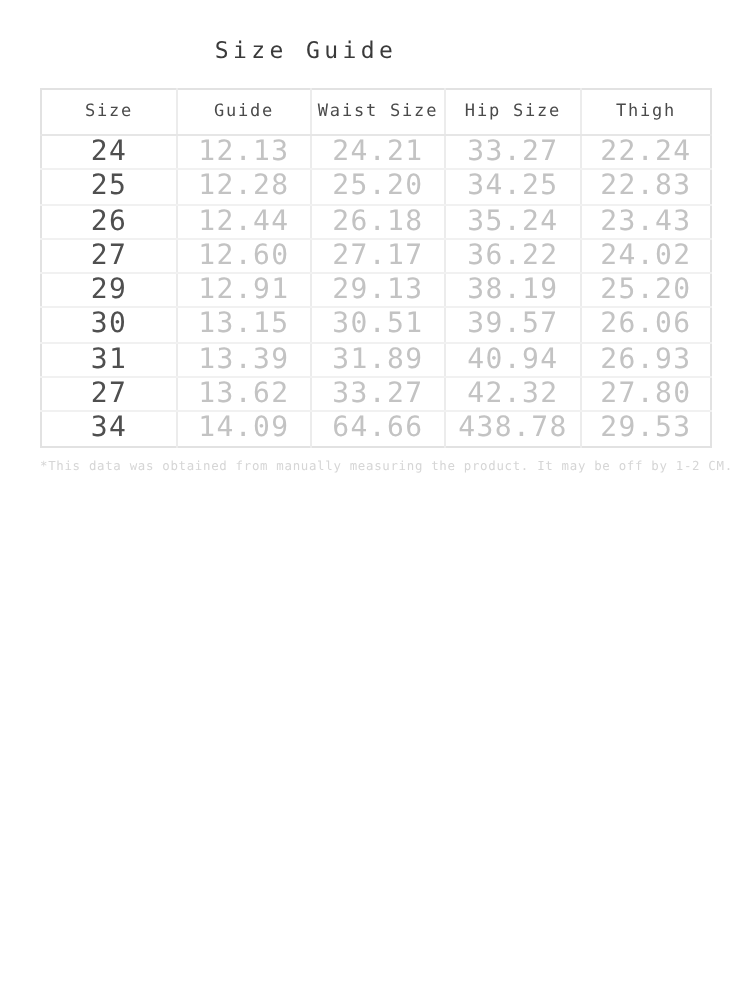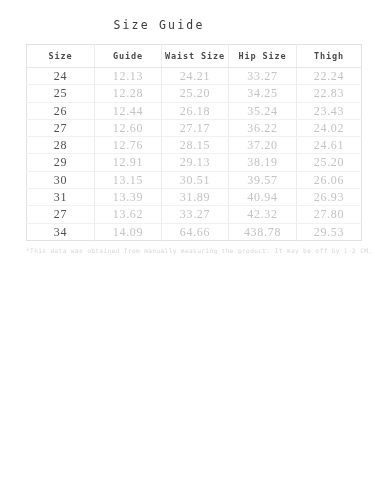--- a/index.html
+++ b/index.html
@@ -13,21 +13,20 @@
     font-family: "DejaVu Sans Mono", "Liberation Mono", monospace;
     -webkit-font-smoothing: antialiased;
     overflow: hidden;
   }
 
   .page {
     position: relative;
     width: 306px;
     height: 500px;
     background: #ffffff;
-    padding-left: 6px;
   }
 
   .page-title {
     text-align: center;
     font-family: "DejaVu Sans Mono", "Liberation Mono", monospace;
     font-size: 11.5px;
     letter-spacing: 2.2px;
     color: #3a3a3a;
     padding-top: 18px;
     margin: 0 0 12px 0;
@@ -66,29 +65,27 @@
     border-right: none;
   }
 
   table.size-table thead th {
     height: 22px;
     line-height: 22px;
     font-size: 8.5px;
     letter-spacing: 0.9px;
     color: #4a4a4a;
     border-bottom: 1px solid #e6e6e6;
-    font-weight: bold;
   }
 
   table.size-table tbody td {
     height: 16.3px;
     line-height: 16.3px;
-    font-size: 12px;
+    font-size: 14px;
     letter-spacing: 0.7px;
-    font-family: Liberation Serif, serif;
   }
 
   table.size-table tbody tr:last-child td {
     border-bottom: none;
   }
 
   td.size-cell {
     color: #4f4f4f;
   }
 
@@ -155,27 +152,20 @@
             <td class="measure-cell">23.43</td>
           </tr>
           <tr>
             <td class="size-cell">27</td>
             <td class="measure-cell">12.60</td>
             <td class="measure-cell">27.17</td>
             <td class="measure-cell">36.22</td>
             <td class="measure-cell">24.02</td>
           </tr>
           <tr>
-            <td class="size-cell">28</td>
-            <td class="measure-cell">12.76</td>
-            <td class="measure-cell">28.15</td>
-            <td class="measure-cell">37.20</td>
-            <td class="measure-cell">24.61</td>
-          </tr>
-          <tr>
             <td class="size-cell">29</td>
             <td class="measure-cell">12.91</td>
             <td class="measure-cell">29.13</td>
             <td class="measure-cell">38.19</td>
             <td class="measure-cell">25.20</td>
           </tr>
           <tr>
             <td class="size-cell">30</td>
             <td class="measure-cell">13.15</td>
             <td class="measure-cell">30.51</td>

